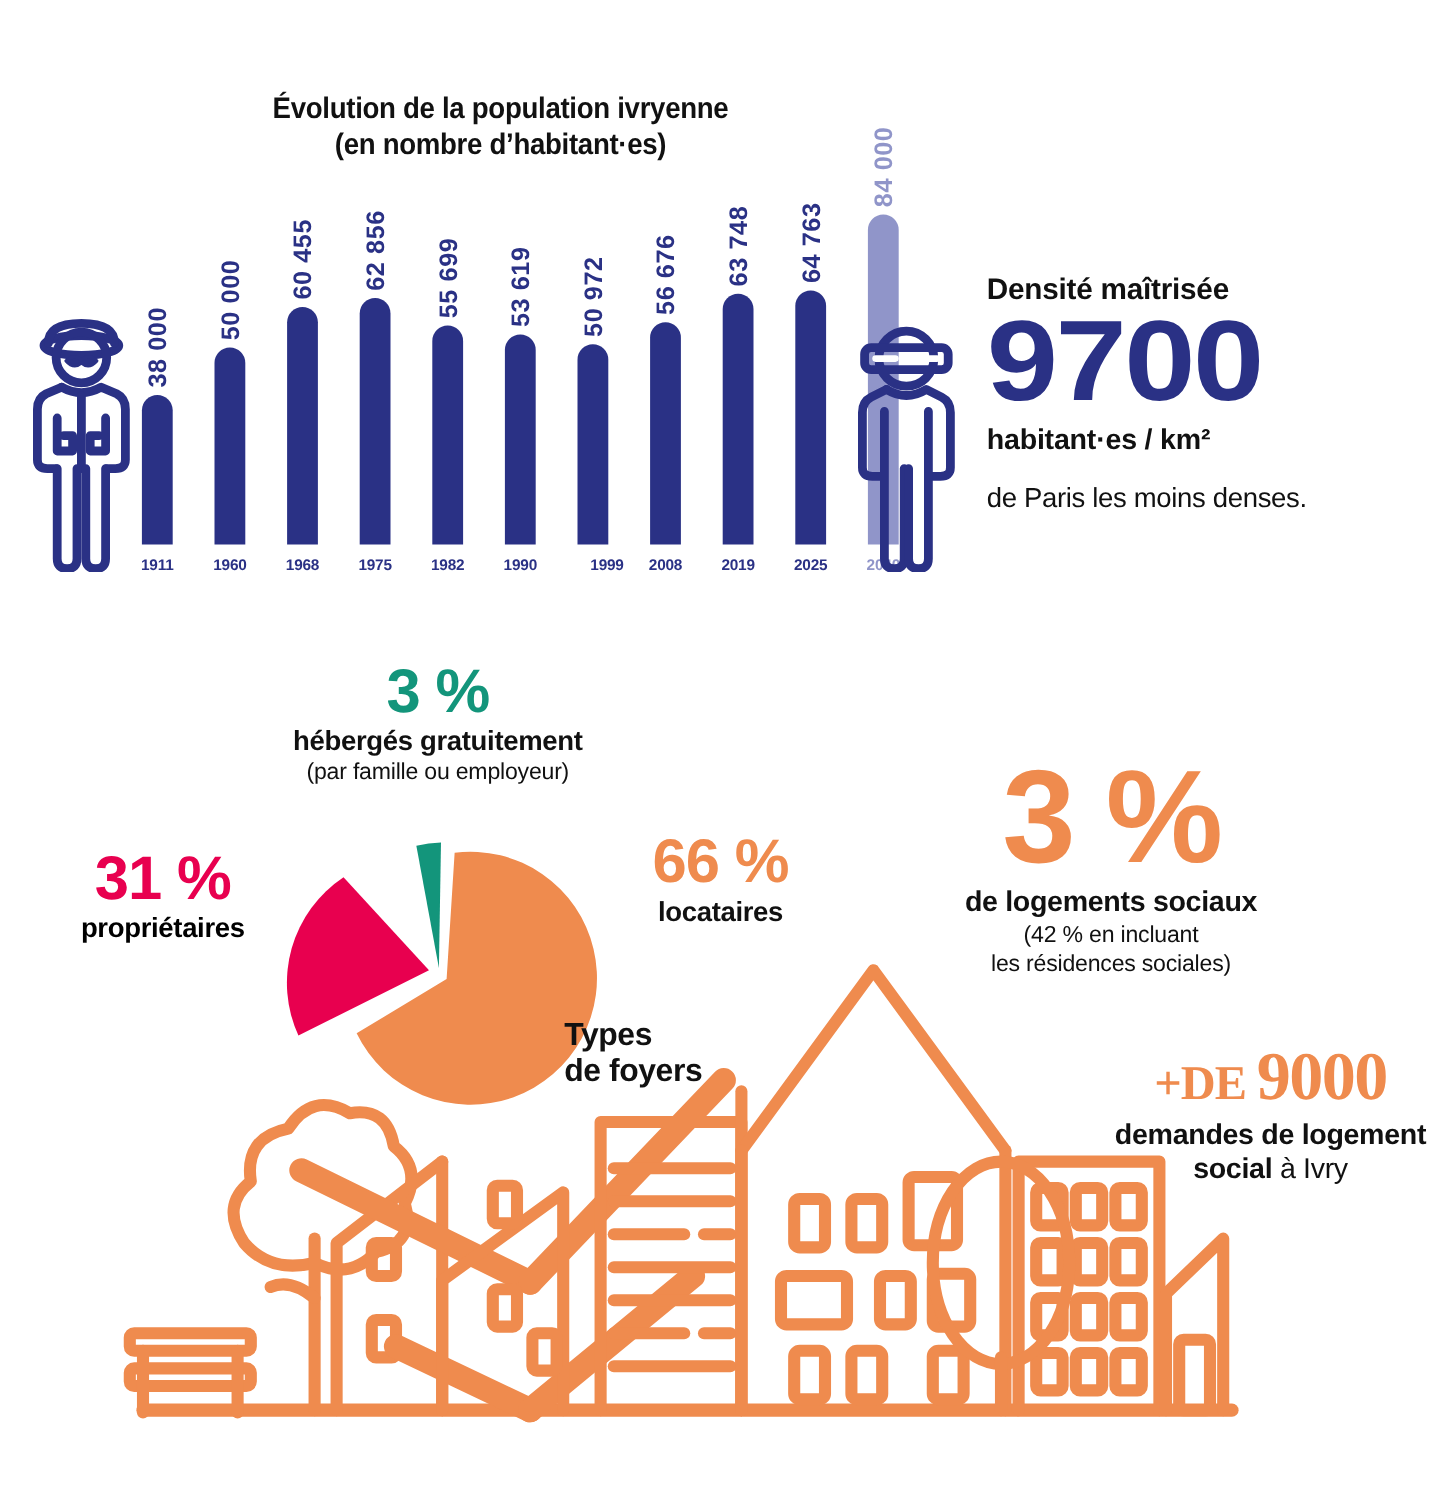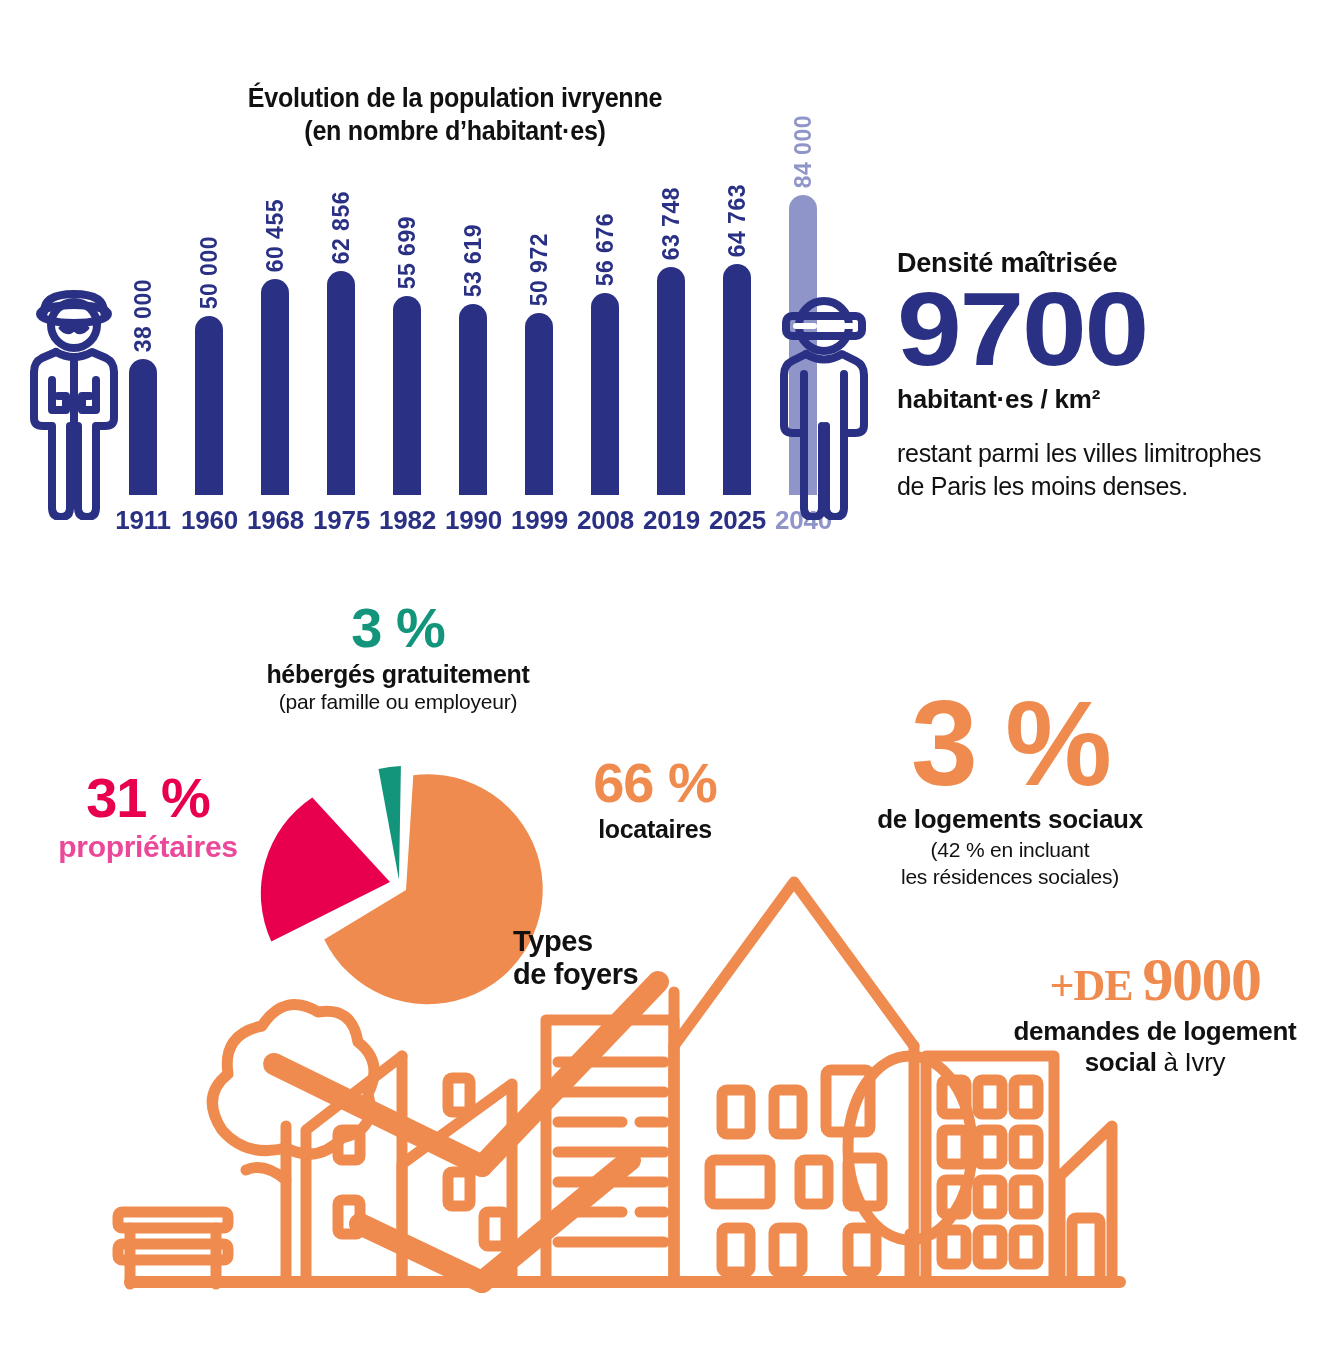--- a/index.html
+++ b/index.html
@@ -36,21 +36,21 @@
     font-family: "Liberation Sans Narrow", "Liberation Sans", sans-serif;
     color: #2A3185; margin-bottom: 7px; white-space: nowrap;
   }
   .bar-shape { width: 28px; border-radius: 14px 14px 0 0; background: #2A3185; }
   .bar-col.future .bar-val { color: #9095C9; }
   .bar-col.future .bar-shape { background: #9095C9; }
 
   #years { position: absolute; left: 120px; top: 505px; width: 680px; height: 30px; }
   .year-lbl {
     position: absolute; width: 56px; text-align: center;
-    font-size: 26px; font-weight: bold; color: #2A3185;
+    font-size: 14px; font-weight: bold; color: #2A3185;
     font-family: "Liberation Sans Narrow", "Liberation Sans", sans-serif;
     letter-spacing: -0.2px;
   }
   .year-lbl.future { color: #9095C9; }
 
   
   #fig-left { position: absolute; left: 22px; top: 282px; }
   #fig-right { position: absolute; left: 772px; top: 288px; }
 
   
@@ -99,21 +99,21 @@
     font-family: "Liberation Sans Narrow", "Liberation Sans", sans-serif;
   }
 
   #lbl-pink { position: absolute; left: 48px; top: 200px; width: 200px; text-align: center; }
   #lbl-pink .big {
     font-size: 56px; font-weight: bold; color: #E8004F; line-height: 1;
     letter-spacing: -1px;
     font-family: "Liberation Sans Narrow", "Liberation Sans", sans-serif;
   }
   #lbl-pink .mid {
-    font-size: 30px; font-weight: bold; color: #ec4899; margin-top: 4px;
+    font-size: 25px; font-weight: bold; color: #000000; margin-top: 4px;
     letter-spacing: -0.3px;
     font-family: "Liberation Sans Narrow", "Liberation Sans", sans-serif;
   }
 
   #lbl-orange { position: absolute; left: 560px; top: 185px; width: 190px; text-align: center; }
   #lbl-orange .big {
     font-size: 56px; font-weight: bold; color: #EF8B4E; line-height: 1;
     letter-spacing: -1px;
     font-family: "Liberation Sans Narrow", "Liberation Sans", sans-serif;
   }
@@ -276,21 +276,20 @@
         <path d="M32 86 l0 134 q0 9 9 9 q9 0 9 -9 l0 -82"></path>
         <path d="M72 86 l0 134 q0 9 -9 9 q-9 0 -9 -9 l0 -82"></path>
       </svg>
     </div>
 
     <div id="density">
       <div id="density-kicker">Densité maîtrisée</div>
       <div id="density-number">9700</div>
       <div id="density-unit">habitant·es / km²</div>
       <div id="density-note">
-        <span>restant parmi les villes limitrophes</span>
         <span>de Paris les moins denses.</span>
       </div>
     </div>
   </section>
 
   <section id="housing-section">
 
     <div id="lbl-green">
       <div class="big">3 %</div>
       <div class="mid">hébergés gratuitement</div>

